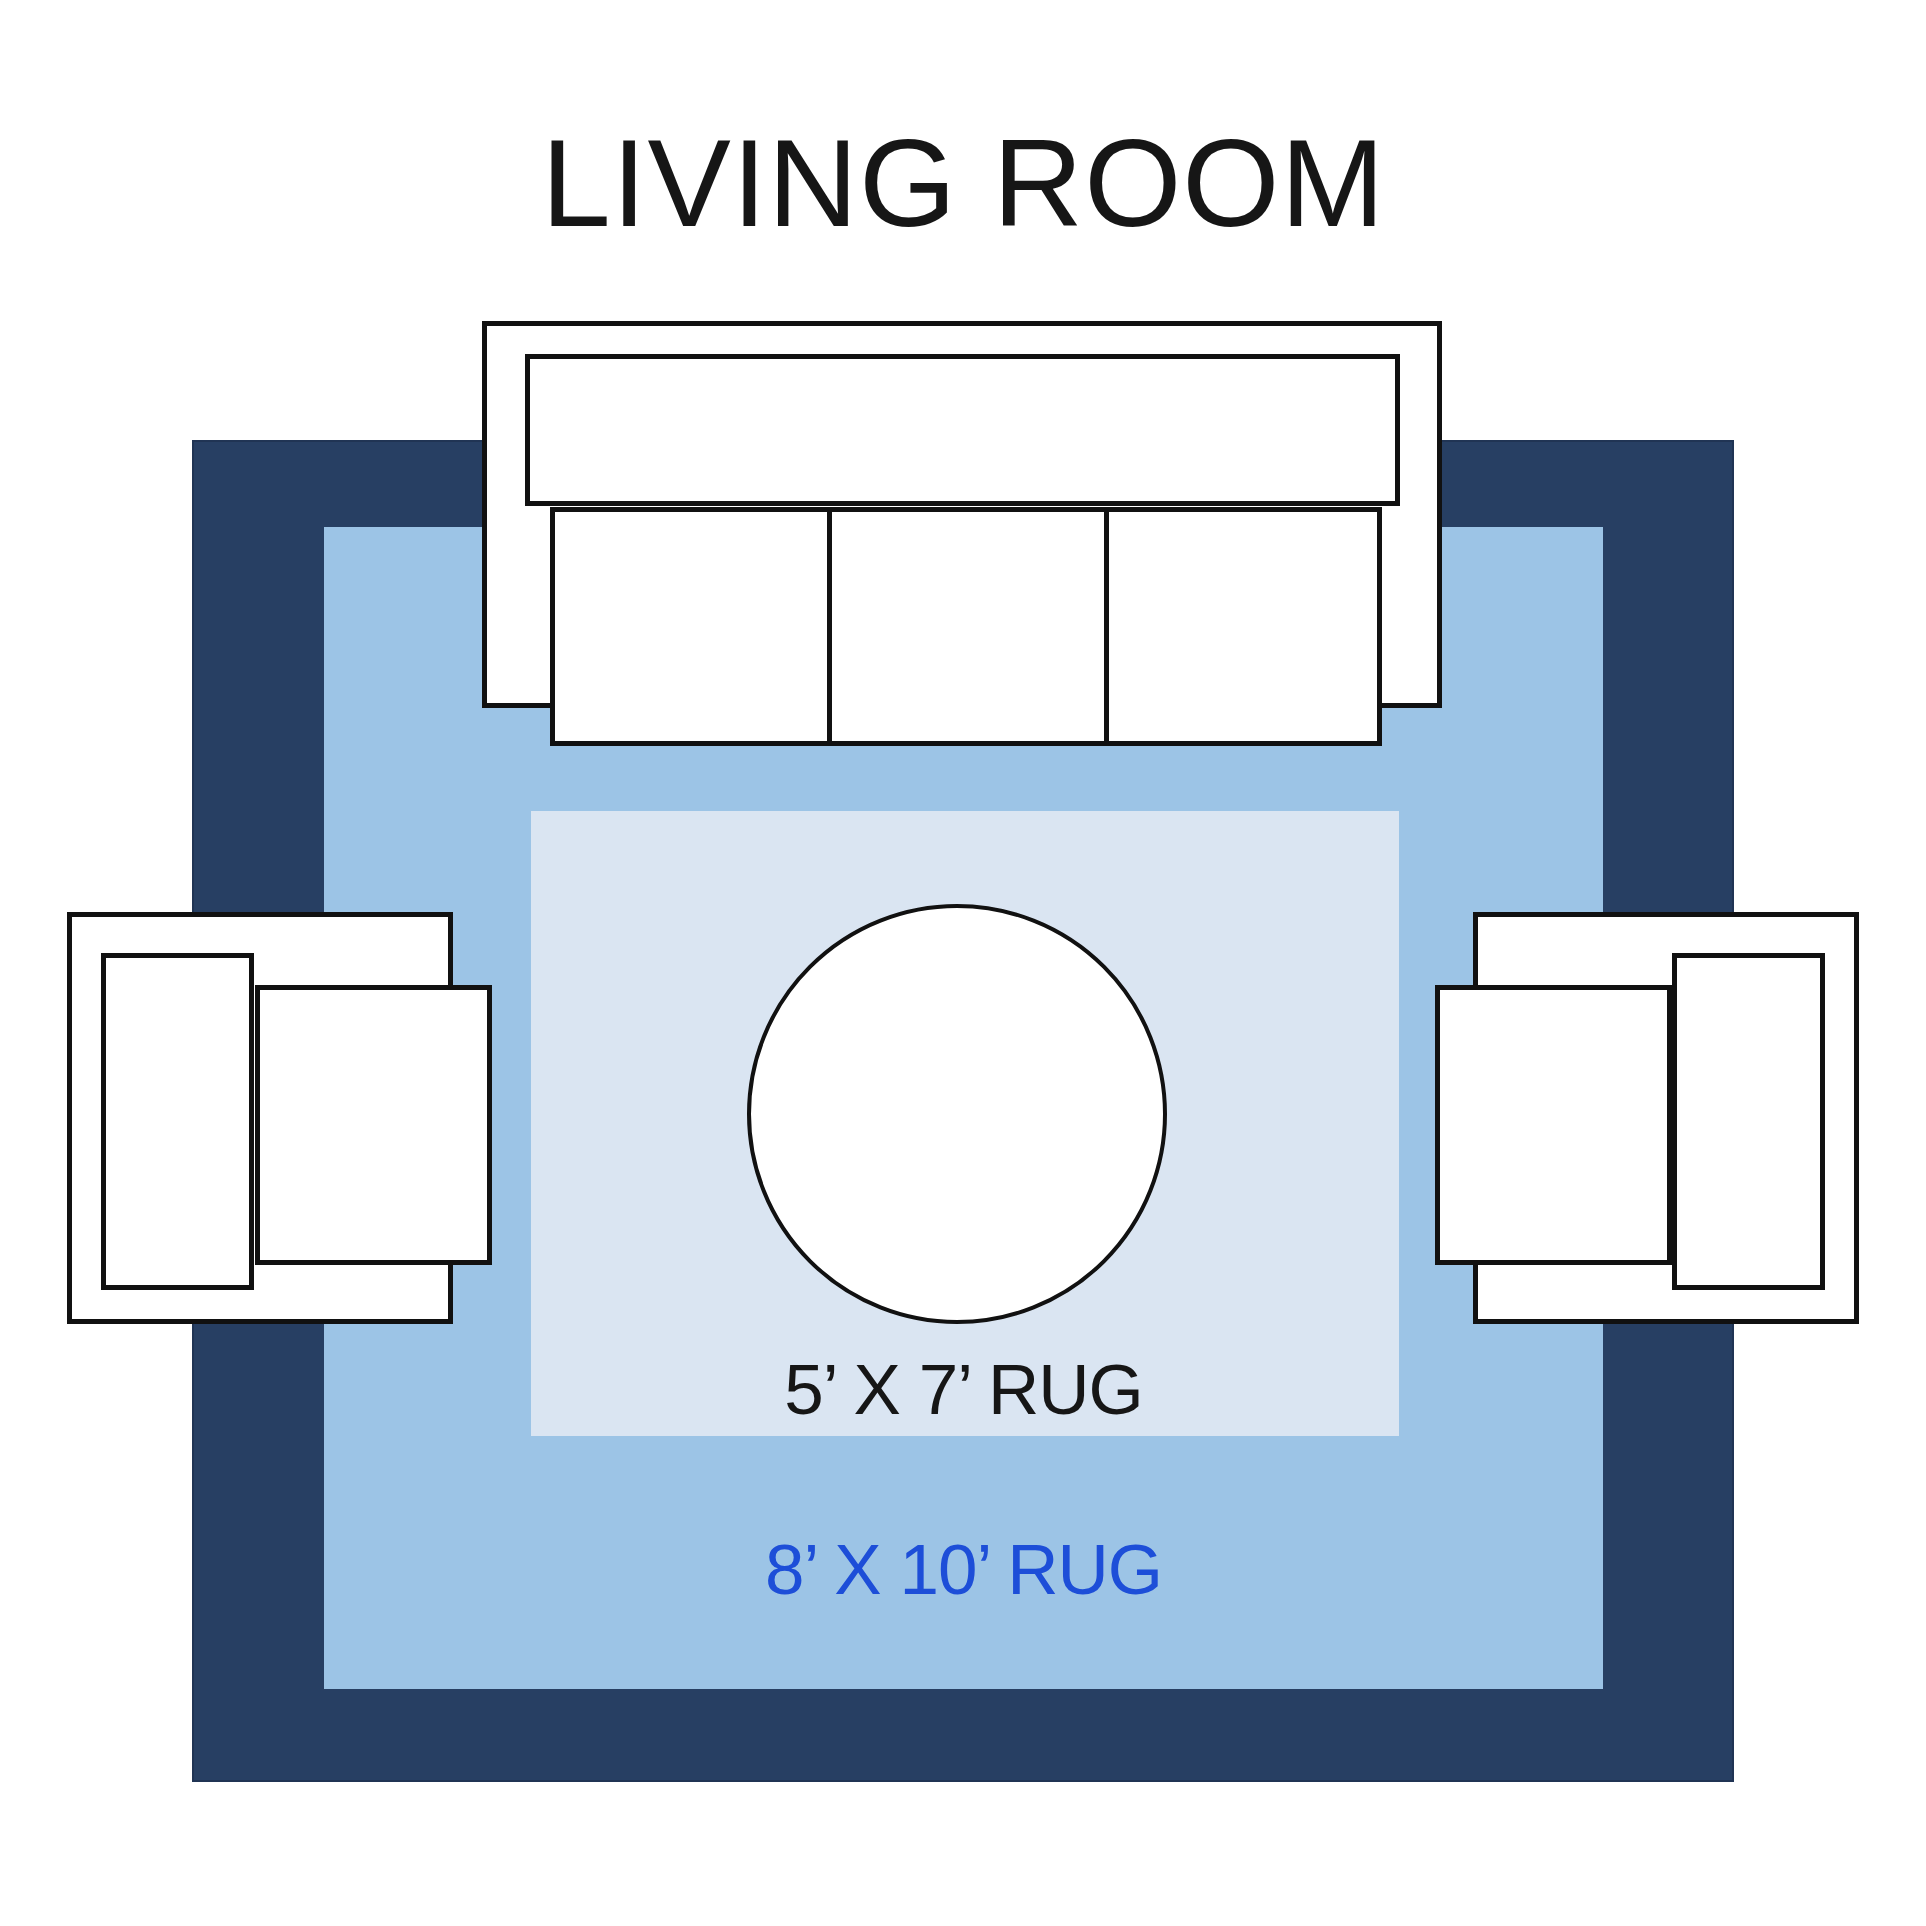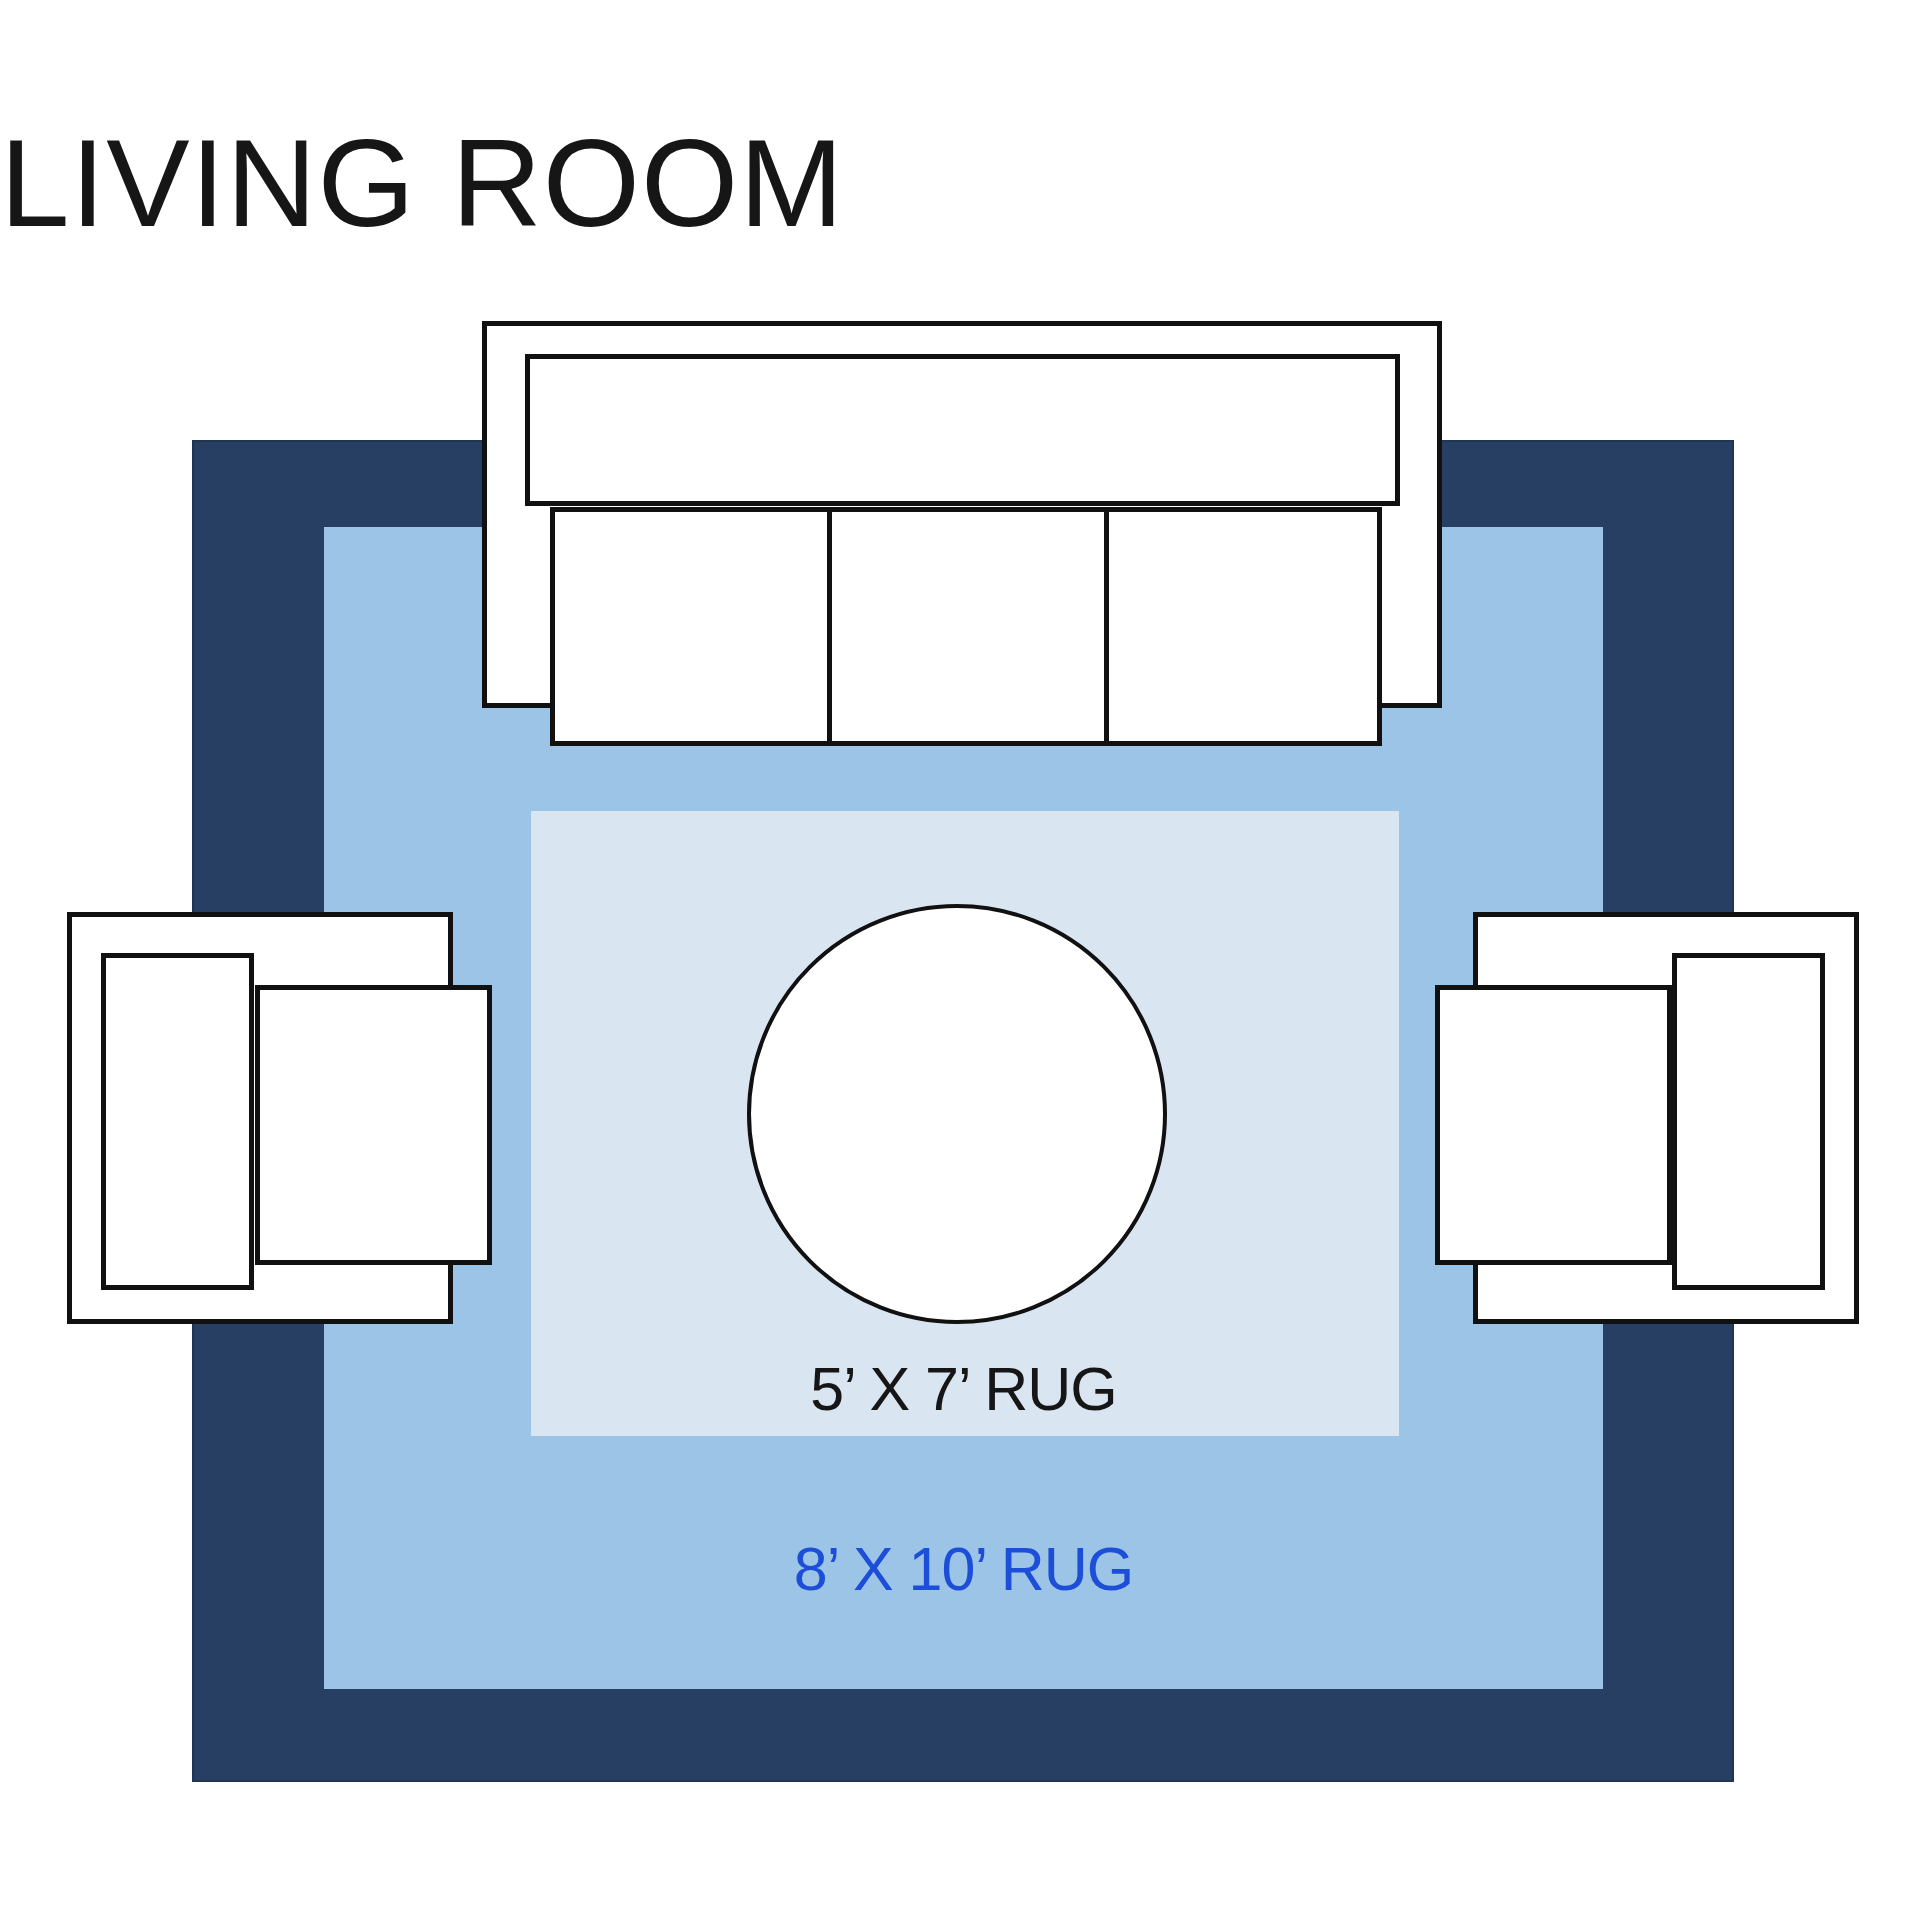--- a/index.html
+++ b/index.html
@@ -3,32 +3,32 @@
 <meta charset="utf-8">
 <style>
   html,body{margin:0;padding:0;background:#ffffff;}
   .canvas{
     position:relative;width:1927px;height:1927px;background:#ffffff;overflow:hidden;
     font-family:"Liberation Sans", sans-serif;
   }
   .title{
     position:absolute;left:0;right:0;top:120px;height:125px;
     font-size:125px;line-height:125px;letter-spacing:1px;
-    color:#161616;white-space:nowrap;
+    text-align:center;color:#161616;white-space:nowrap;
   }
   
   .rug{position:absolute;}
   .rug-912{left:192px;top:440px;width:1542px;height:1342px;background:#273F63;
            box-shadow:0 0 0 2px rgba(10,20,40,0.25) inset;}
   .rug-810{left:324px;top:527px;width:1279px;height:1162px;background:#9CC4E6;}
   .rug-57 {left:531px;top:811px;width:868px;height:625px;background:#DAE5F2;}
   
   .rug-label{
     position:absolute;left:0;right:0;text-align:center;white-space:nowrap;
-    font-size:61px;line-height:87px;letter-spacing:-1px;
+    font-size:71px;line-height:87px;letter-spacing:-1px;
   }
   .label-57 {top:1346px;color:#161616;}
   .label-810{top:1526px;color:#1d4ed8;}
   .label-912{top:1695px;color:#ffffff;}
   
   .furn{position:absolute;background:#ffffff;border:5px solid #111111;box-sizing:border-box;}
   
   .table-circle{
     position:absolute;left:747px;top:904px;width:420px;height:420px;
     background:#ffffff;border:4px solid #111111;border-radius:50%;box-sizing:border-box;

